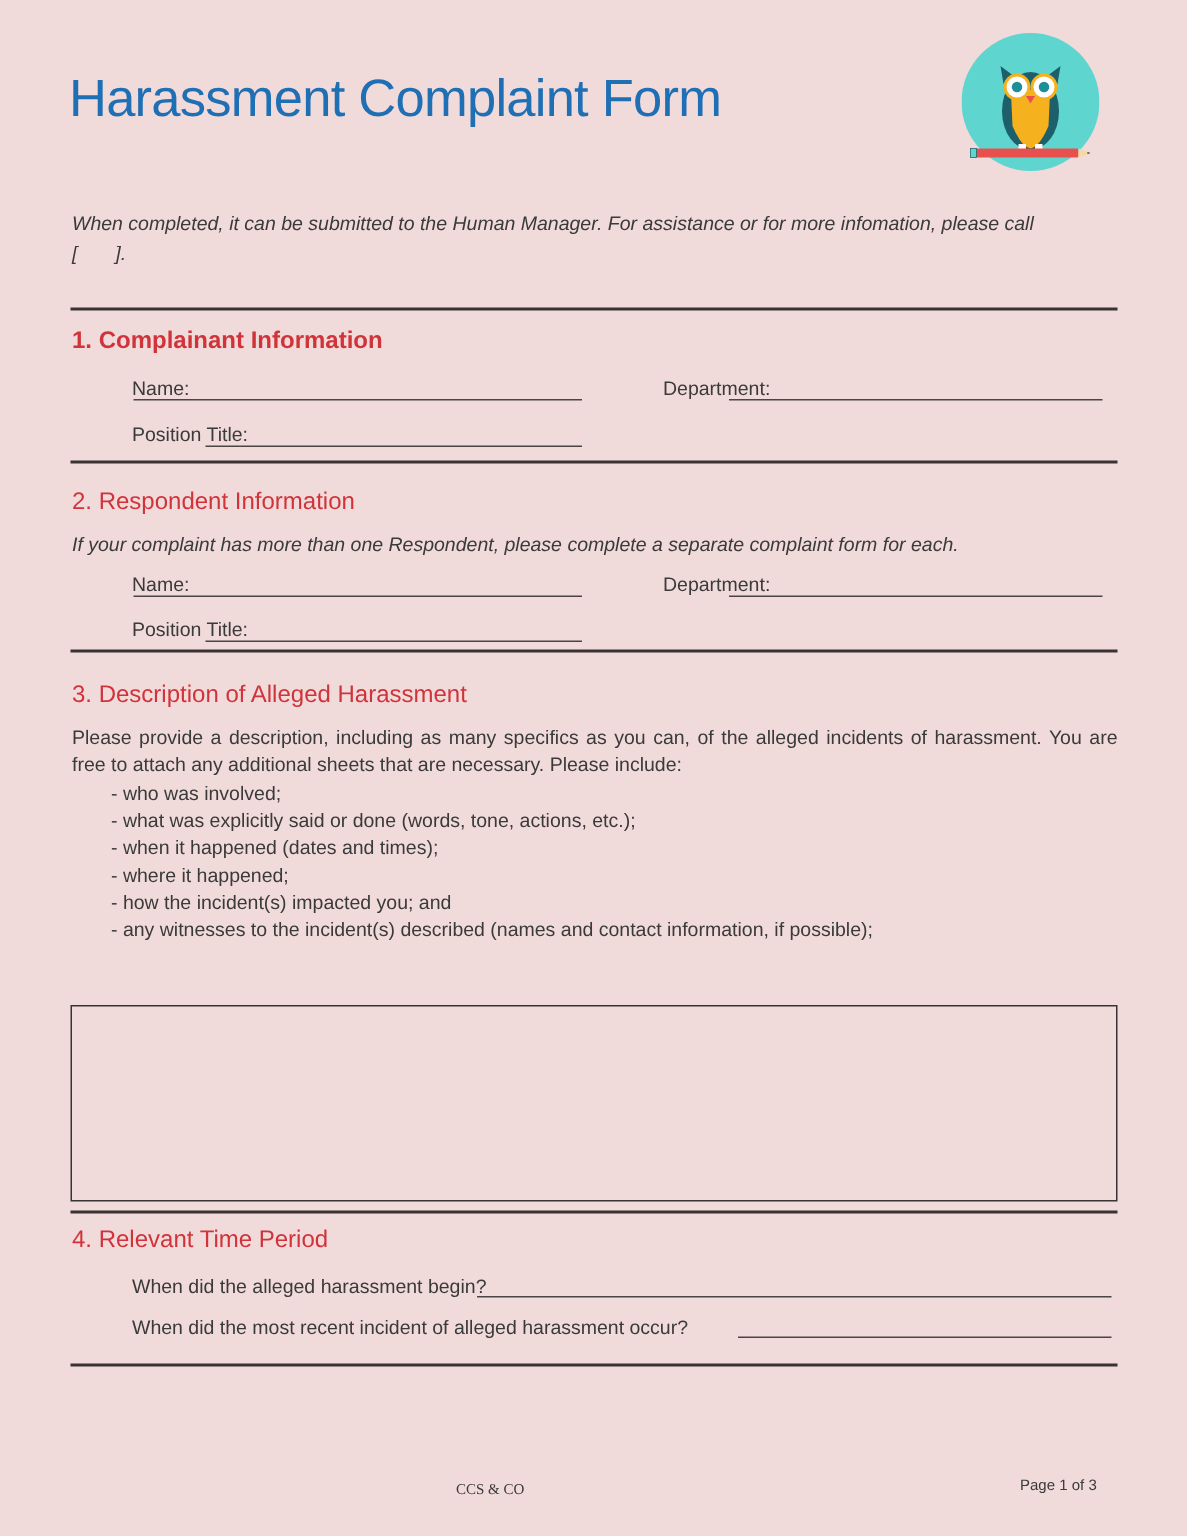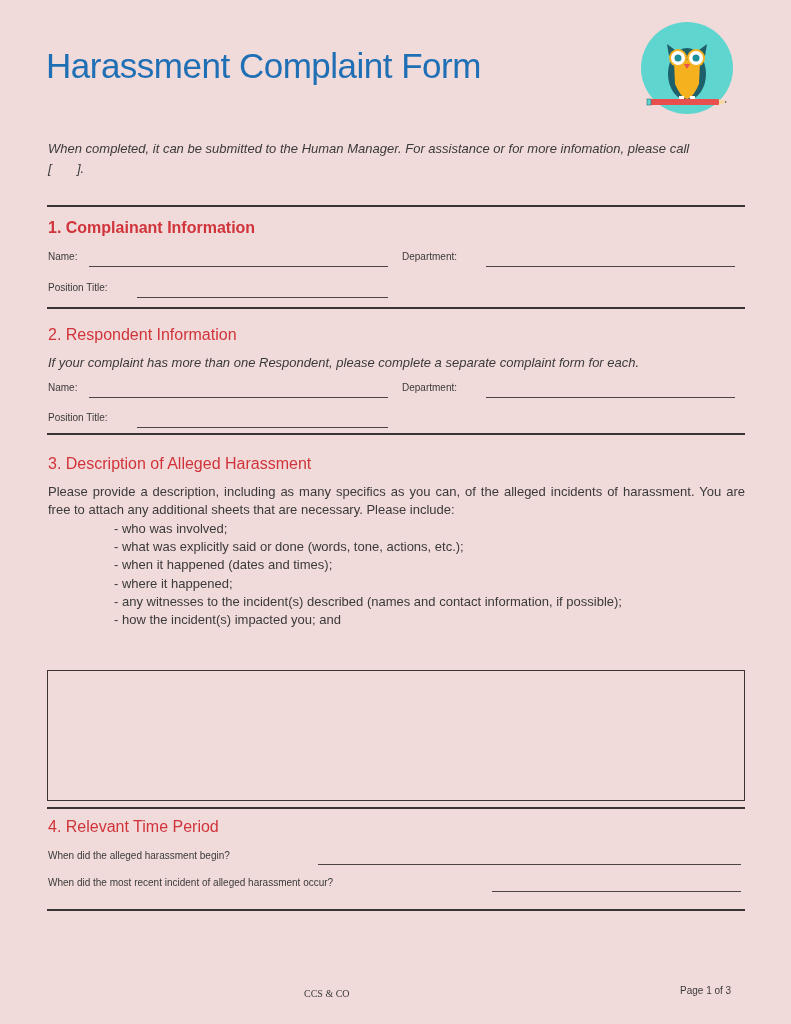--- a/index.html
+++ b/index.html
@@ -45,23 +45,24 @@
       height: 2px;
       background: #3a3333;
     }
     .section-title {
       left: 48px;
       font-size: 16px;
       color: #d0343a;
       white-space: nowrap;
     }
     .label {
-      font-size: 10px;
-      color: #3a3a3a;
-      white-space: nowrap;
+      font-size: 13px;
+      color: #3a3a3a;
+      white-space: nowrap;
+      margin-left: 40px;
     }
     .line {
       height: 0;
       border-bottom: 1px solid #4a4444;
     }
     .note {
       left: 48px;
       font-size: 13px;
       font-style: italic;
       color: #3a3a3a;
@@ -85,21 +86,20 @@
       padding: 0;
       list-style: none;
       font-size: 13px;
       line-height: 18.2px;
       color: #3a3a3a;
     }
     .bullets li {
       padding-left: 8px;
       text-indent: -8px;
       text-align: justify;
-      margin-left: 40px;
     }
     .desc-box {
       left: 47px;
       top: 670px;
       width: 696px;
       height: 129px;
       border: 1px solid #3a3333;
       background: transparent;
       resize: none;
       padding: 0;
@@ -198,22 +198,22 @@
 <div class="abs rule" style="top:433px;"></div>
 
 <div class="abs section-title" style="top:455px;">3.  Description of Alleged Harassment</div>
 <div class="abs desc">Please provide a description, including as many specifics as you can, of the alleged incidents of harassment. You are free to attach any additional sheets that are necessary. Please include:</div>
 
 <ul class="abs bullets">
   <li>- who was involved;</li>
   <li>- what was explicitly said or done (words, tone, actions, etc.);</li>
   <li>- when it happened (dates and times);</li>
   <li>- where it happened;</li>
+  <li>- how the incident(s) impacted you; and</li>
   <li>- any witnesses to the incident(s) described (names and contact information, if possible);</li>
-  <li>- how the incident(s) impacted you; and</li>
 </ul>
 
 <textarea class="abs desc-box" style=""></textarea>
 
 <div class="abs rule" style="top:807px;"></div>
 
 <div class="abs section-title" style="top:818px;">4. Relevant Time Period</div>
 
 <div class="abs label" style="left:48px; top:850px;">When did the alleged harassment begin?</div>
 <input class="abs line" style="left: 318px; top: 849px; width: 423px; height: 15px;" type="text" value="">

